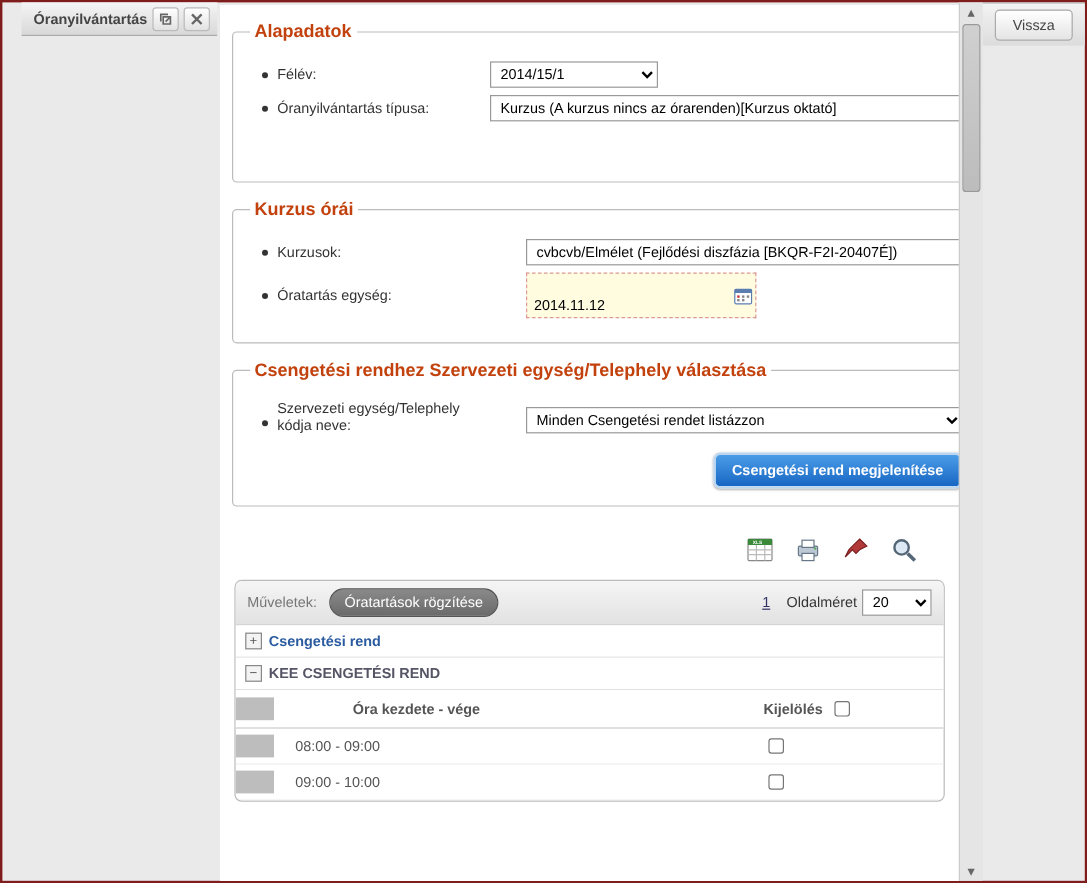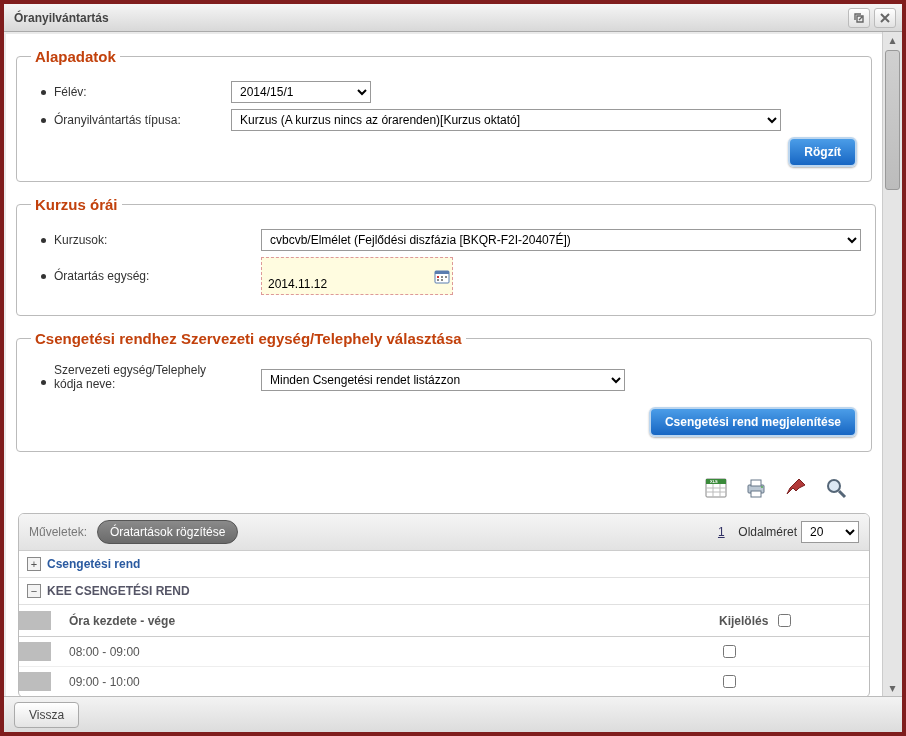--- a/index.html
+++ b/index.html
@@ -7,24 +7,25 @@
     margin: 0;
     font-family: Arial, sans-serif;
     font-size: 12px;
     background: #f0f0f0;
     color: #333;
   }
   .window {
     width: 906px;
     height: 736px;
     background: #eaeaea;
-    border: 4px solid #7f1d1d;
+    border: 2px solid #7f1d1d;
     position: relative;
     display: flex;
-    flex-direction: column;
+    flex-direction: row;
+    padding-left: 16px;
   }
   .titlebar {
     height: 28px;
     background: linear-gradient(#f5f5f5, #d8d8d8);
     border-bottom: 1px solid #aaa;
     display: flex;
     align-items: center;
     padding: 0 6px;
   }
   .titlebar .title {
@@ -170,20 +171,21 @@
     width: 14px; height: 14px; border: 1px solid #888;
     display: inline-flex; align-items: center; justify-content: center;
     font-size: 11px; color: #555; background: #f3f3f3; cursor: pointer;
     font-weight: normal;
   }
   .header-row {
     display: flex; align-items: center;
     background: #fff; border-bottom: 1px solid #ccc;
     font-weight: bold; color: #555;
     padding: 6px 0;
+    gap: 48px;
   }
   .col-gutter { width: 32px; background: #bdbdbd; align-self: stretch; margin-right: 18px; }
   .data-rows .drow {
     display: flex; align-items: center;
     border-bottom: 1px solid #eee;
     padding: 5px 0;
     color: #555;
   }
   .col-time { flex: 1; }
   .col-chk { width: 150px; display: flex; align-items: center; gap: 6px; }

